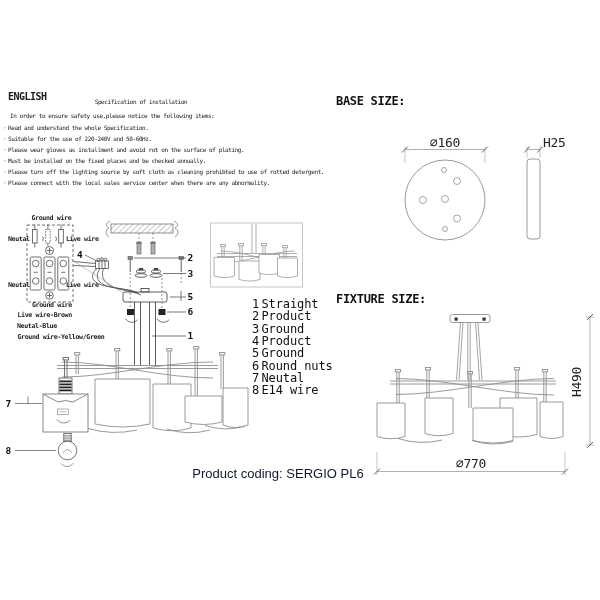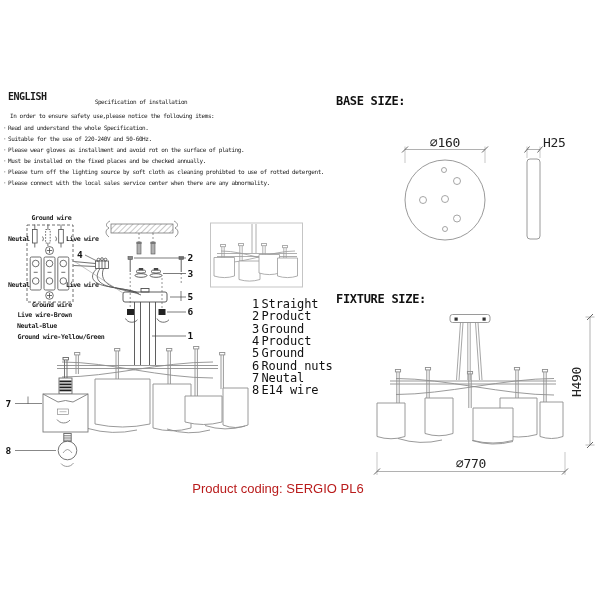--- a/index.html
+++ b/index.html
@@ -10,22 +10,22 @@
   
   .eng{left:8px;top:91px;font-size:10px;font-weight:bold;letter-spacing:-0.5px;}
   .spec-title{left:0;top:98px;width:282px;text-align:center;font-size:6px;letter-spacing:-0.42px;}
   .spec-intro{left:10px;top:112px;font-size:6px;letter-spacing:-0.42px;white-space:nowrap;}
   .spec-items{left:3px;top:122px;font-size:6px;letter-spacing:-0.42px;line-height:11px;white-space:nowrap;}
   .blt{display:inline-block;width:5px;letter-spacing:0;}
   
   .parts{left:252px;top:298px;font-size:12px;letter-spacing:-0.1px;line-height:12.35px;white-space:nowrap;color:#111;}
   .pnum{display:inline-block;min-width:9.5px;}
   
-  .footer{left:0;top:481px;width:556px;text-align:center;
-          font-family:"Liberation Sans","DejaVu Sans",sans-serif;font-size:13px;color:#b91c1c;}
+  .footer{left:0;top:466px;width:556px;text-align:center;
+          font-family:"Liberation Sans","DejaVu Sans",sans-serif;font-size:13px;color:#0f172a;}
   
   .wlabel{font-family:"DejaVu Sans Mono","Liberation Mono",monospace;font-size:6.6px;font-weight:bold;
           letter-spacing:-0.35px;fill:#222;}
   .callout{font-family:"DejaVu Sans Mono","Liberation Mono",monospace;font-size:9.5px;font-weight:bold;fill:#111;}
   .dimtext{font-family:"DejaVu Sans Mono","Liberation Mono",monospace;font-size:13px;letter-spacing:-0.3px;fill:#222;}
   .sectitle{font-family:"DejaVu Sans Mono","Liberation Mono",monospace;font-size:12px;font-weight:bold;
             letter-spacing:-0.3px;fill:#111;}
 </style>
 </head>
 <body>

